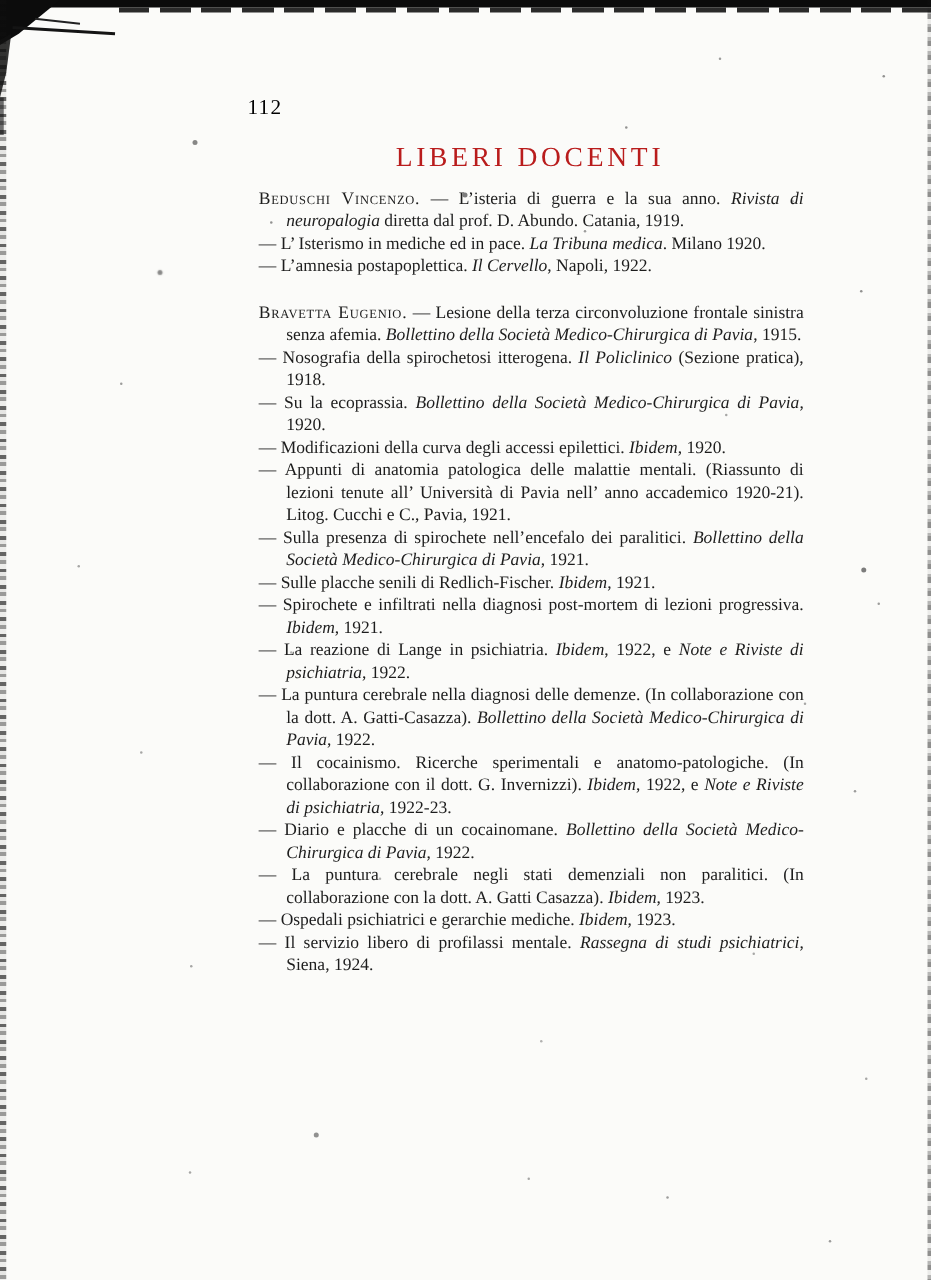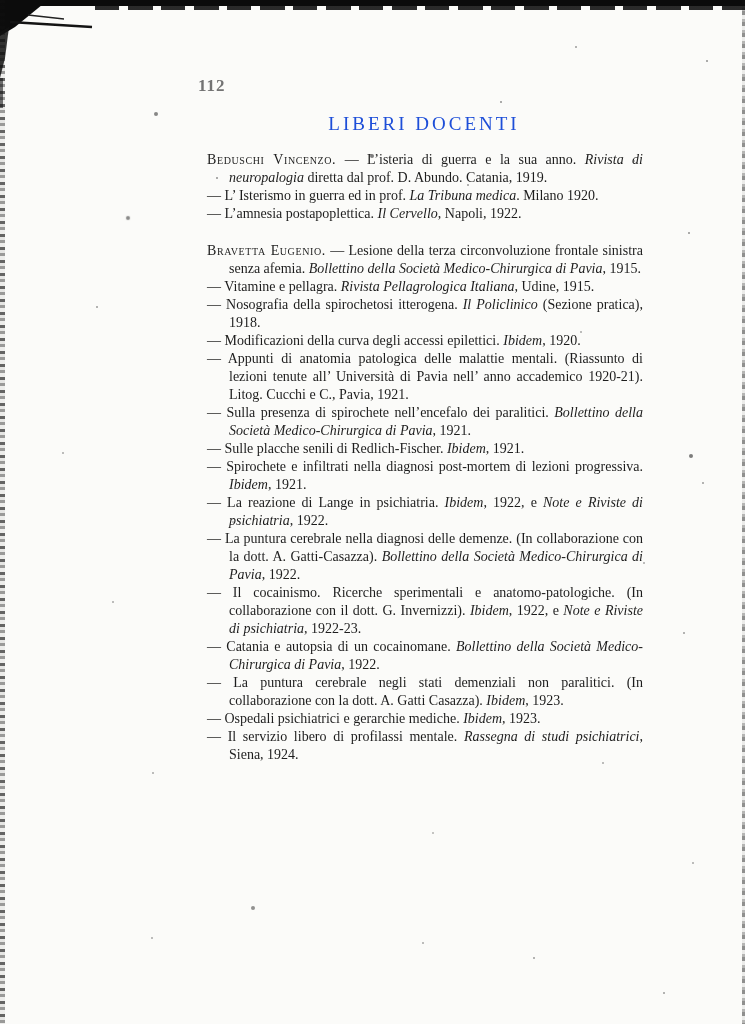--- a/index.html
+++ b/index.html
@@ -77,28 +77,28 @@
       692px 862px 0 0 rgba(40,40,40,.4),
       252px 907px 0 1px rgba(40,40,40,.5),
       422px 942px 0 0 rgba(40,40,40,.4),
       533px 957px 0 0 rgba(40,40,40,.45),
       151px 937px 0 0 rgba(40,40,40,.4),
       663px 992px 0 0 rgba(40,40,40,.45);
   }
   
   .page-number {
     position: absolute; left: 198px; top: 76px;
-    font-size: 17px; font-weight: bold; letter-spacing: 1px;
-    color: #737373;
+    font-size: 17px; font-weight: normal; letter-spacing: 1px;
+    color: #000000;
   }
   .doc-title {
     position: absolute; left: 207px; top: 113px;
     width: 434px; text-align: center;
-    font-size: 19px; letter-spacing: 3px;
-    color: #1d4ed8;
+    font-size: 22px; letter-spacing: 3px;
+    color: #b91c1c;
     white-space: nowrap;
   }
   .bibliography {
     position: absolute; left: 207px; top: 151px;
     width: 436px;
   }
   .group + .group { margin-top: 19px; }
   .entry {
     font-size: 14px;
     line-height: 18px;
@@ -124,33 +124,33 @@
 </svg>
 <div class="scan-left-strip"></div>
 <div class="scan-right-strip"></div>
 <div class="scan-speckles"></div>
 
 <div class="page-number">112</div>
 <div class="doc-title">LIBERI DOCENTI</div>
 <div class="bibliography">
     <div class="group">
       <div class="entry"><span class="seg-smallcaps">Beduschi Vincenzo.</span><span> — L’isteria di guerra e la sua anno. </span><span class="seg-italic">Rivista di neuropalogia</span><span> diretta dal prof. D. Abundo. Catania, 1919.</span></div>
-      <div class="entry"><span>— L’ Isterismo in guerra ed in prof. </span><span class="seg-italic">La Tribuna medica</span><span>. Milano 1920.</span></div>
+      <div class="entry"><span>— L’ Isterismo in mediche ed in pace. </span><span class="seg-italic">La Tribuna medica</span><span>. Milano 1920.</span></div>
       <div class="entry"><span>— L’amnesia postapoplettica. </span><span class="seg-italic">Il Cervello</span><span>, Napoli, 1922.</span></div>
     </div>
     <div class="group">
       <div class="entry"><span class="seg-smallcaps">Bravetta Eugenio.</span><span> — Lesione della terza circonvoluzione frontale sinistra senza afemia. </span><span class="seg-italic">Bollettino della Società Medico-Chirurgica di Pavia</span><span>, 1915.</span></div>
-      <div class="entry"><span>— Vitamine e pellagra. </span><span class="seg-italic">Rivista Pellagrologica Italiana</span><span>, Udine, 1915.</span></div>
       <div class="entry"><span>— Nosografia della spirochetosi itterogena. </span><span class="seg-italic">Il Policlinico</span><span> (Sezione pratica), 1918.</span></div>
+      <div class="entry"><span>— Su la ecoprassia. </span><span class="seg-italic">Bollettino della Società Medico-Chirurgica di Pavia</span><span>, 1920.</span></div>
       <div class="entry"><span>— Modificazioni della curva degli accessi epilettici. </span><span class="seg-italic">Ibidem</span><span>, 1920.</span></div>
       <div class="entry"><span>— Appunti di anatomia patologica delle malattie mentali. (Riassunto di lezioni tenute all’ Università di Pavia nell’ anno accademico 1920-21). Litog. Cucchi e C., Pavia, 1921.</span></div>
       <div class="entry"><span>— Sulla presenza di spirochete nell’encefalo dei paralitici. </span><span class="seg-italic">Bollettino della Società Medico-Chirurgica di Pavia</span><span>, 1921.</span></div>
       <div class="entry"><span>— Sulle placche senili di Redlich-Fischer. </span><span class="seg-italic">Ibidem</span><span>, 1921.</span></div>
       <div class="entry"><span>— Spirochete e infiltrati nella diagnosi post-mortem di lezioni progressiva. </span><span class="seg-italic">Ibidem</span><span>, 1921.</span></div>
       <div class="entry"><span>— La reazione di Lange in psichiatria. </span><span class="seg-italic">Ibidem</span><span>, 1922, e </span><span class="seg-italic">Note e Riviste di psichiatria</span><span>, 1922.</span></div>
       <div class="entry"><span>— La puntura cerebrale nella diagnosi delle demenze. (In collaborazione con la dott. A. Gatti-Casazza). </span><span class="seg-italic">Bollettino della Società Medico-Chirurgica di Pavia</span><span>, 1922.</span></div>
       <div class="entry"><span>— Il cocainismo. Ricerche sperimentali e anatomo-patologiche. (In collaborazione con il dott. G. Invernizzi). </span><span class="seg-italic">Ibidem</span><span>, 1922, e </span><span class="seg-italic">Note e Riviste di psichiatria</span><span>, 1922-23.</span></div>
-      <div class="entry"><span>— Catania e autopsia di un cocainomane. </span><span class="seg-italic">Bollettino della Società Medico-Chirurgica di Pavia</span><span>, 1922.</span></div>
+      <div class="entry"><span>— Diario e placche di un cocainomane. </span><span class="seg-italic">Bollettino della Società Medico-Chirurgica di Pavia</span><span>, 1922.</span></div>
       <div class="entry"><span>— La puntura cerebrale negli stati demenziali non paralitici. (In collaborazione con la dott. A. Gatti Casazza). </span><span class="seg-italic">Ibidem</span><span>, 1923.</span></div>
       <div class="entry"><span>— Ospedali psichiatrici e gerarchie mediche. </span><span class="seg-italic">Ibidem</span><span>, 1923.</span></div>
       <div class="entry"><span>— Il servizio libero di profilassi mentale. </span><span class="seg-italic">Rassegna di studi psichiatrici</span><span>, Siena, 1924.</span></div>
     </div>
   </div>
 
 </body></html>

